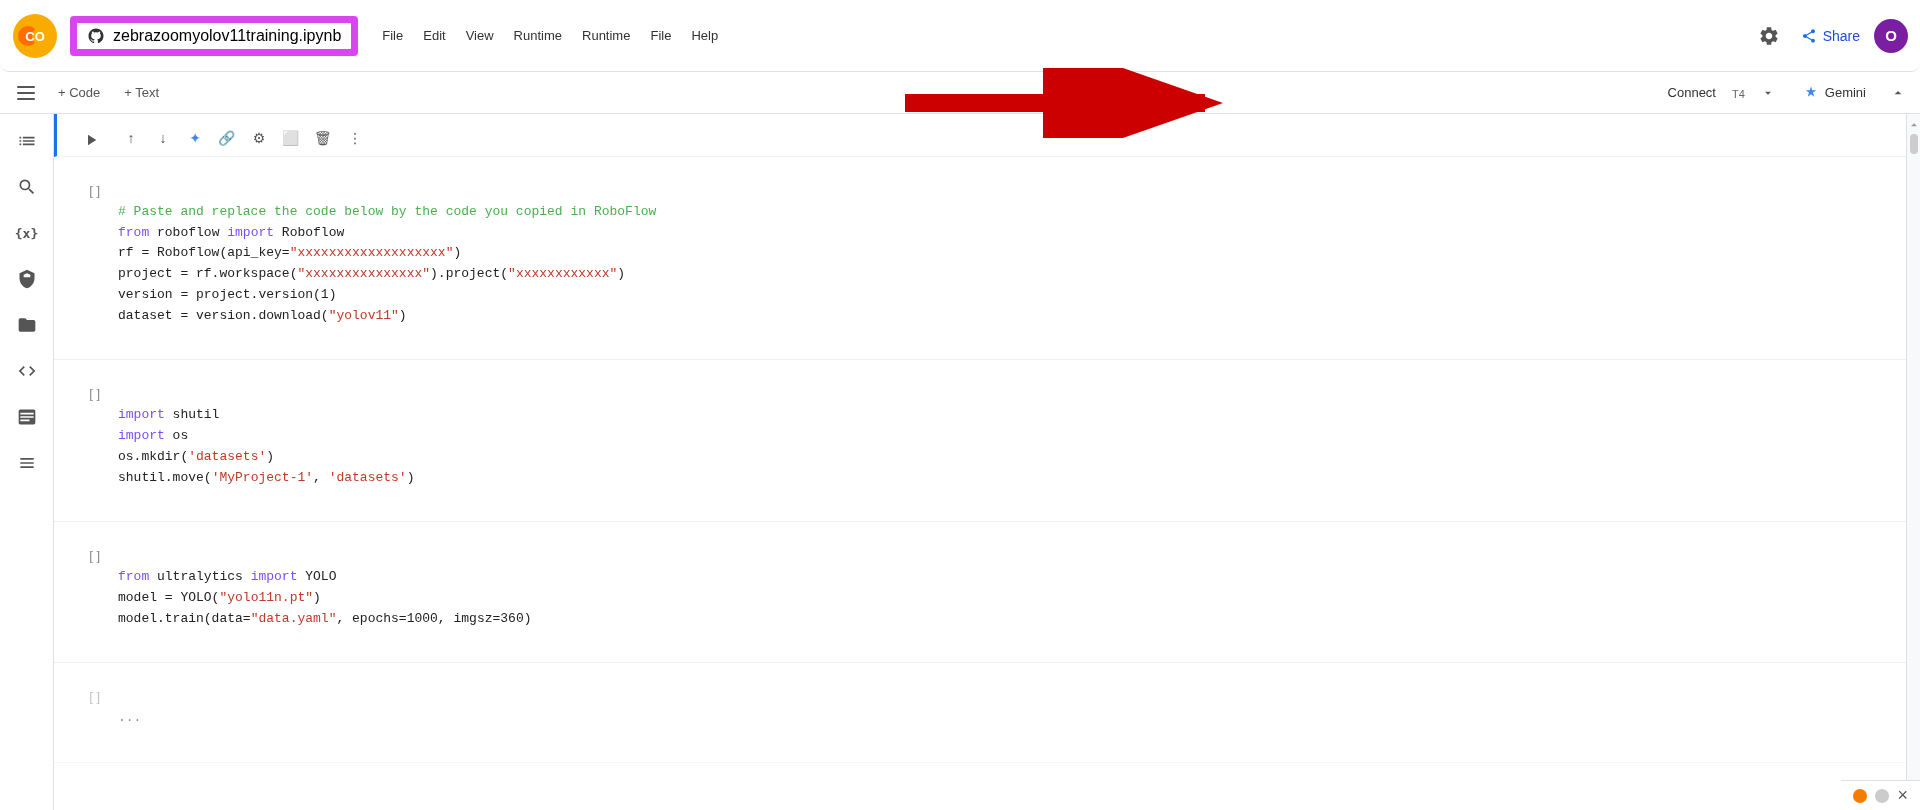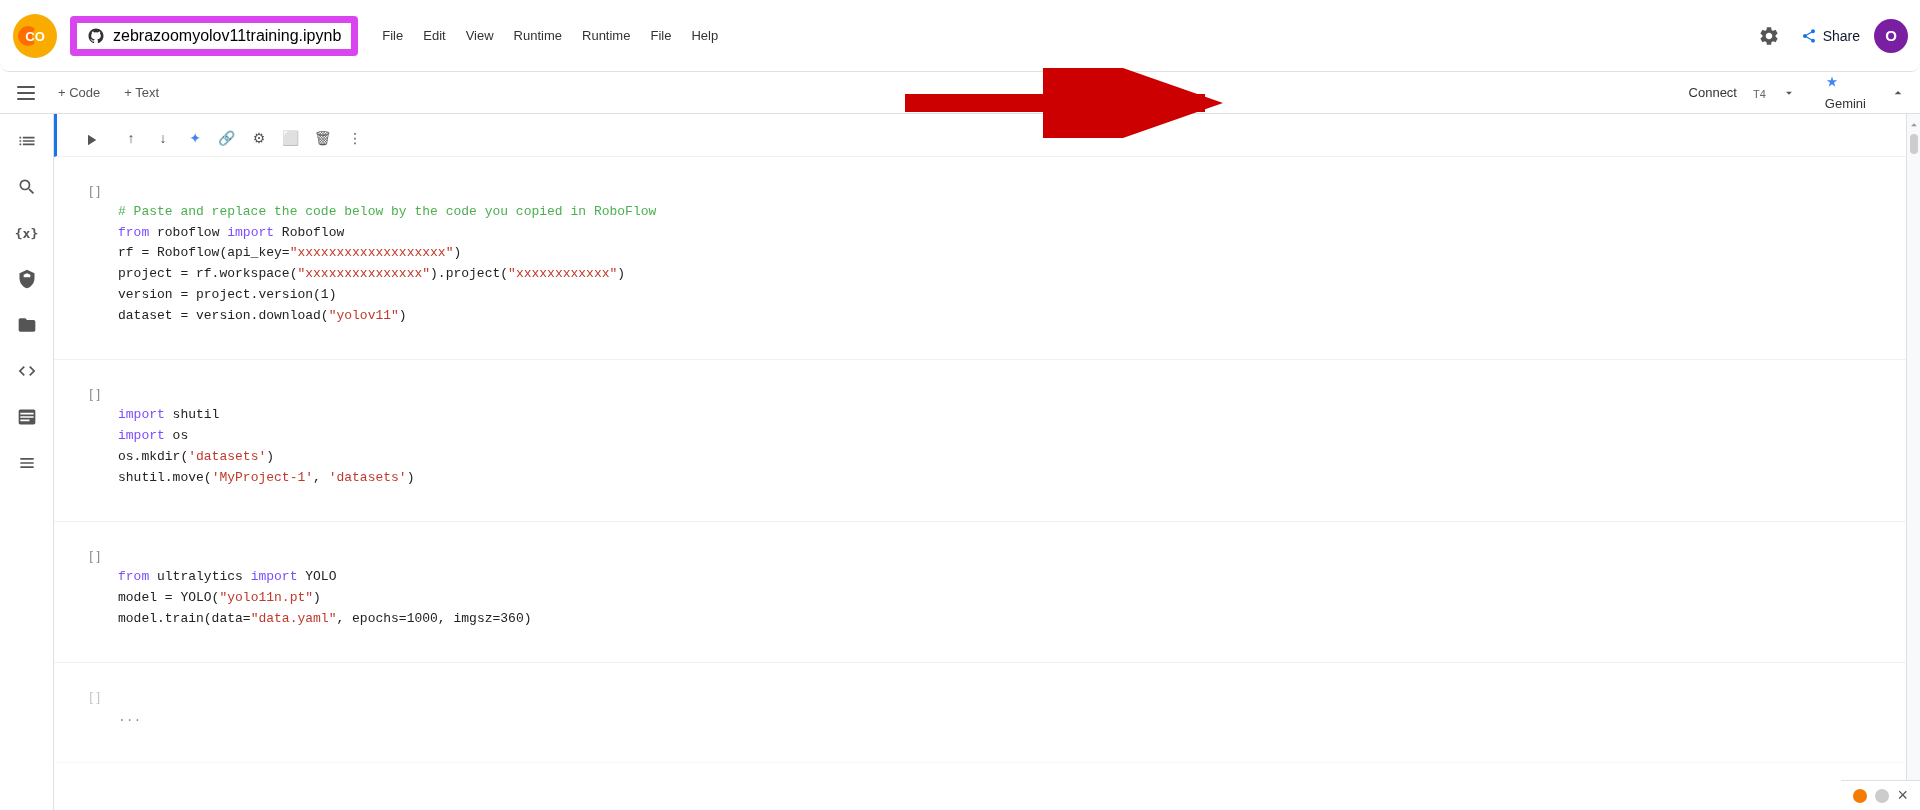--- a/index.html
+++ b/index.html
@@ -41,21 +41,21 @@
       gap: 14px;
     }
     #settings-icon-btn {
       width: 36px; height: 36px;
       display: flex; align-items: center; justify-content: center;
       cursor: pointer;
       border-radius: 50%;
     }
     #share-btn {
       display: flex; align-items: center; gap: 6px;
-      font-size: 14px; color: #0f172a; font-weight: 500;
+      font-size: 14px; color: #1d4ed8; font-weight: 500;
       cursor: pointer;
     }
     #user-avatar {
       width: 34px; height: 34px;
       background: #7b1fa2;
       border-radius: 50%;
       display: flex; align-items: center; justify-content: center;
       color: white; font-weight: bold; font-size: 15px;
       cursor: pointer;
     }
@@ -94,21 +94,20 @@
       cursor: pointer;
       border: 1px solid transparent;
       border-radius: 4px;
     }
     #gemini-btn {
       display: flex; gap: 7px;
       font-size: 13px; color: #333;
       padding: 4px 10px;
       cursor: pointer;
       border-radius: 4px;
-      flex-direction: column;
     }
     #collapse-btn {
       width: 28px; height: 28px;
       display: flex; align-items: center; justify-content: center;
       cursor: pointer; border-radius: 4px;
       font-size: 12px; color: #555;
     }
 
     
     #main-layout {

